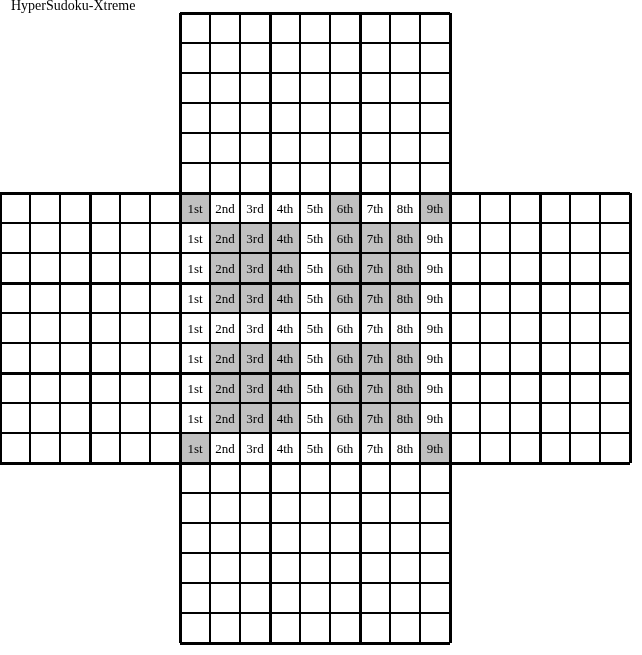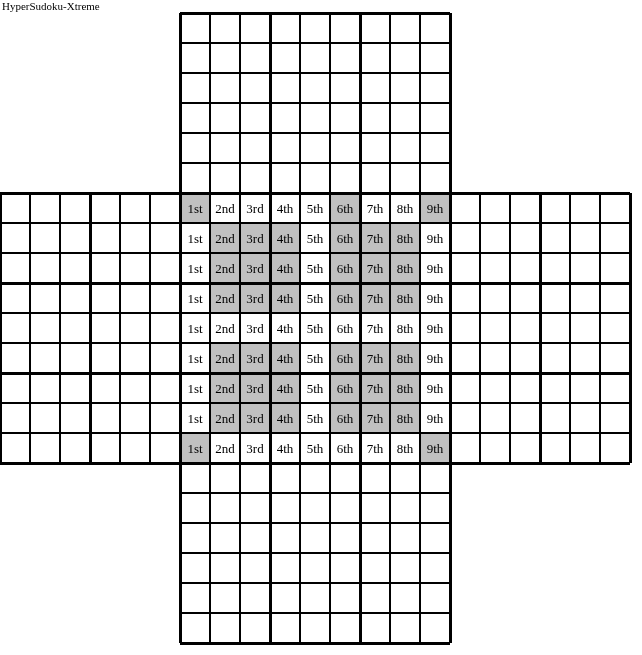--- a/index.html
+++ b/index.html
@@ -8,23 +8,23 @@
     background: #ffffff;
   }
   body {
     width: 642px;
     height: 655px;
     font-family: "Liberation Serif", serif;
     overflow: hidden;
   }
   #title {
     position: absolute;
-    left: 2px;
+    left: 11px;
     top: 0px;
-    font-size: 11px;
+    font-size: 14px;
     color: #000000;
     line-height: 12px;
     white-space: nowrap;
   }
   #board {
     position: absolute;
     left: 0px;
     top: 13px;
     width: 642px;
     height: 642px;

